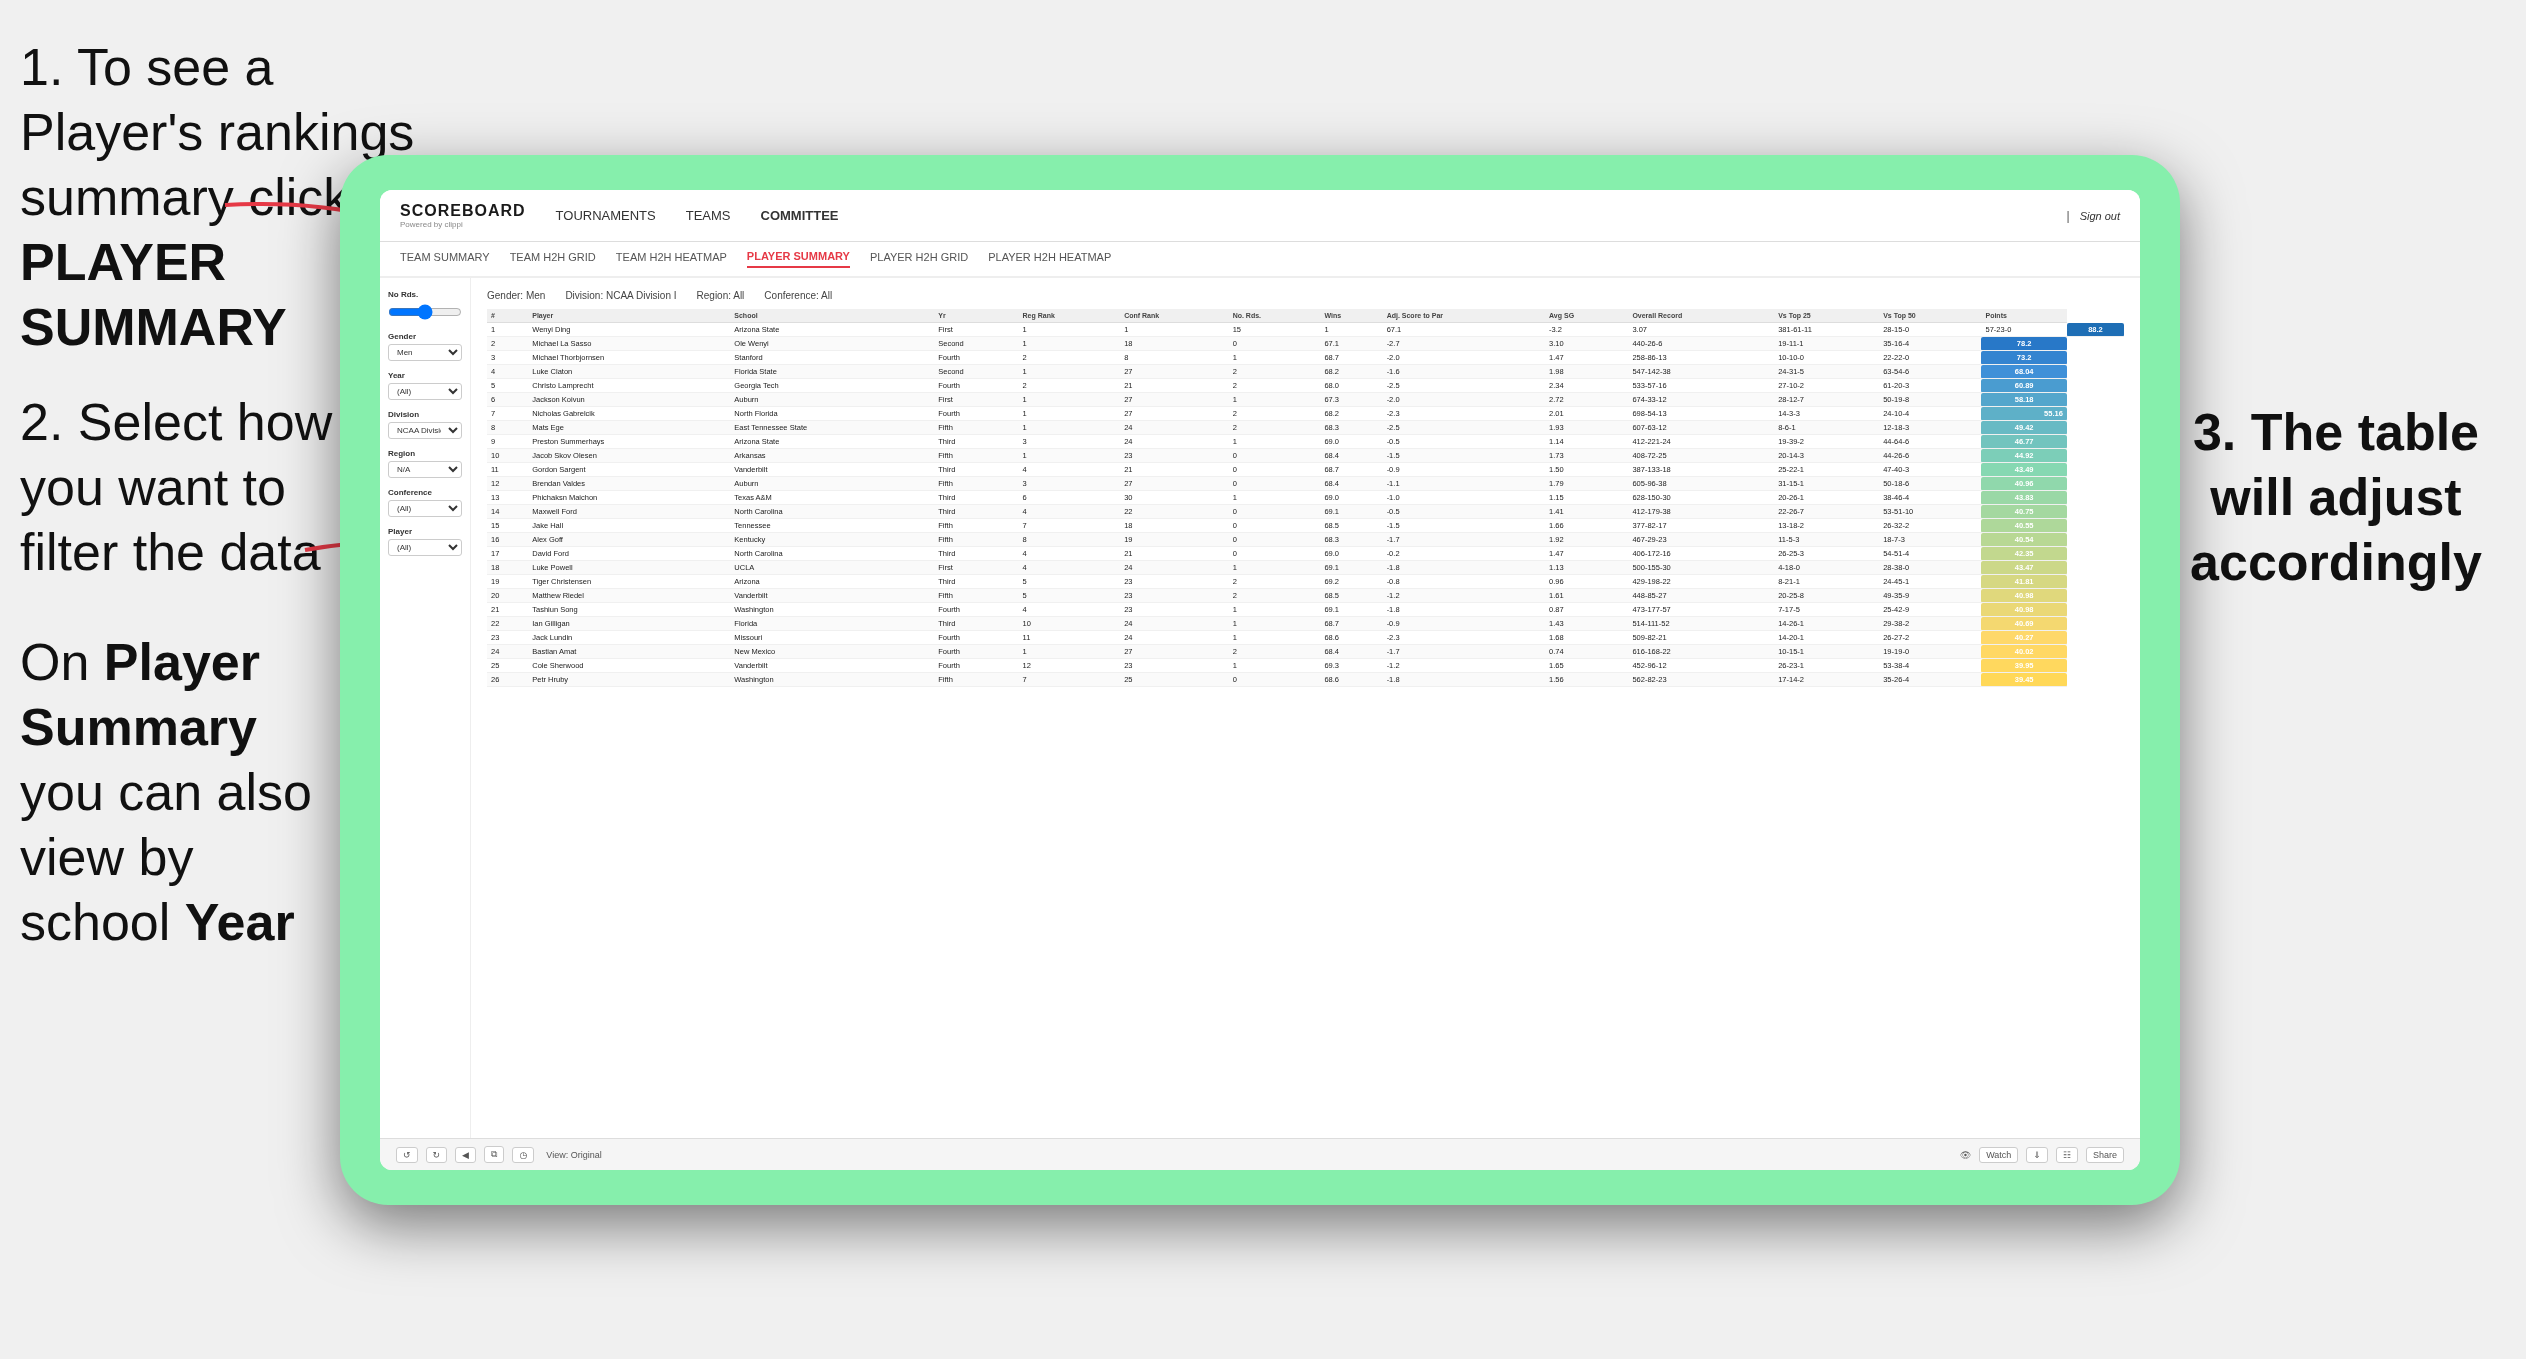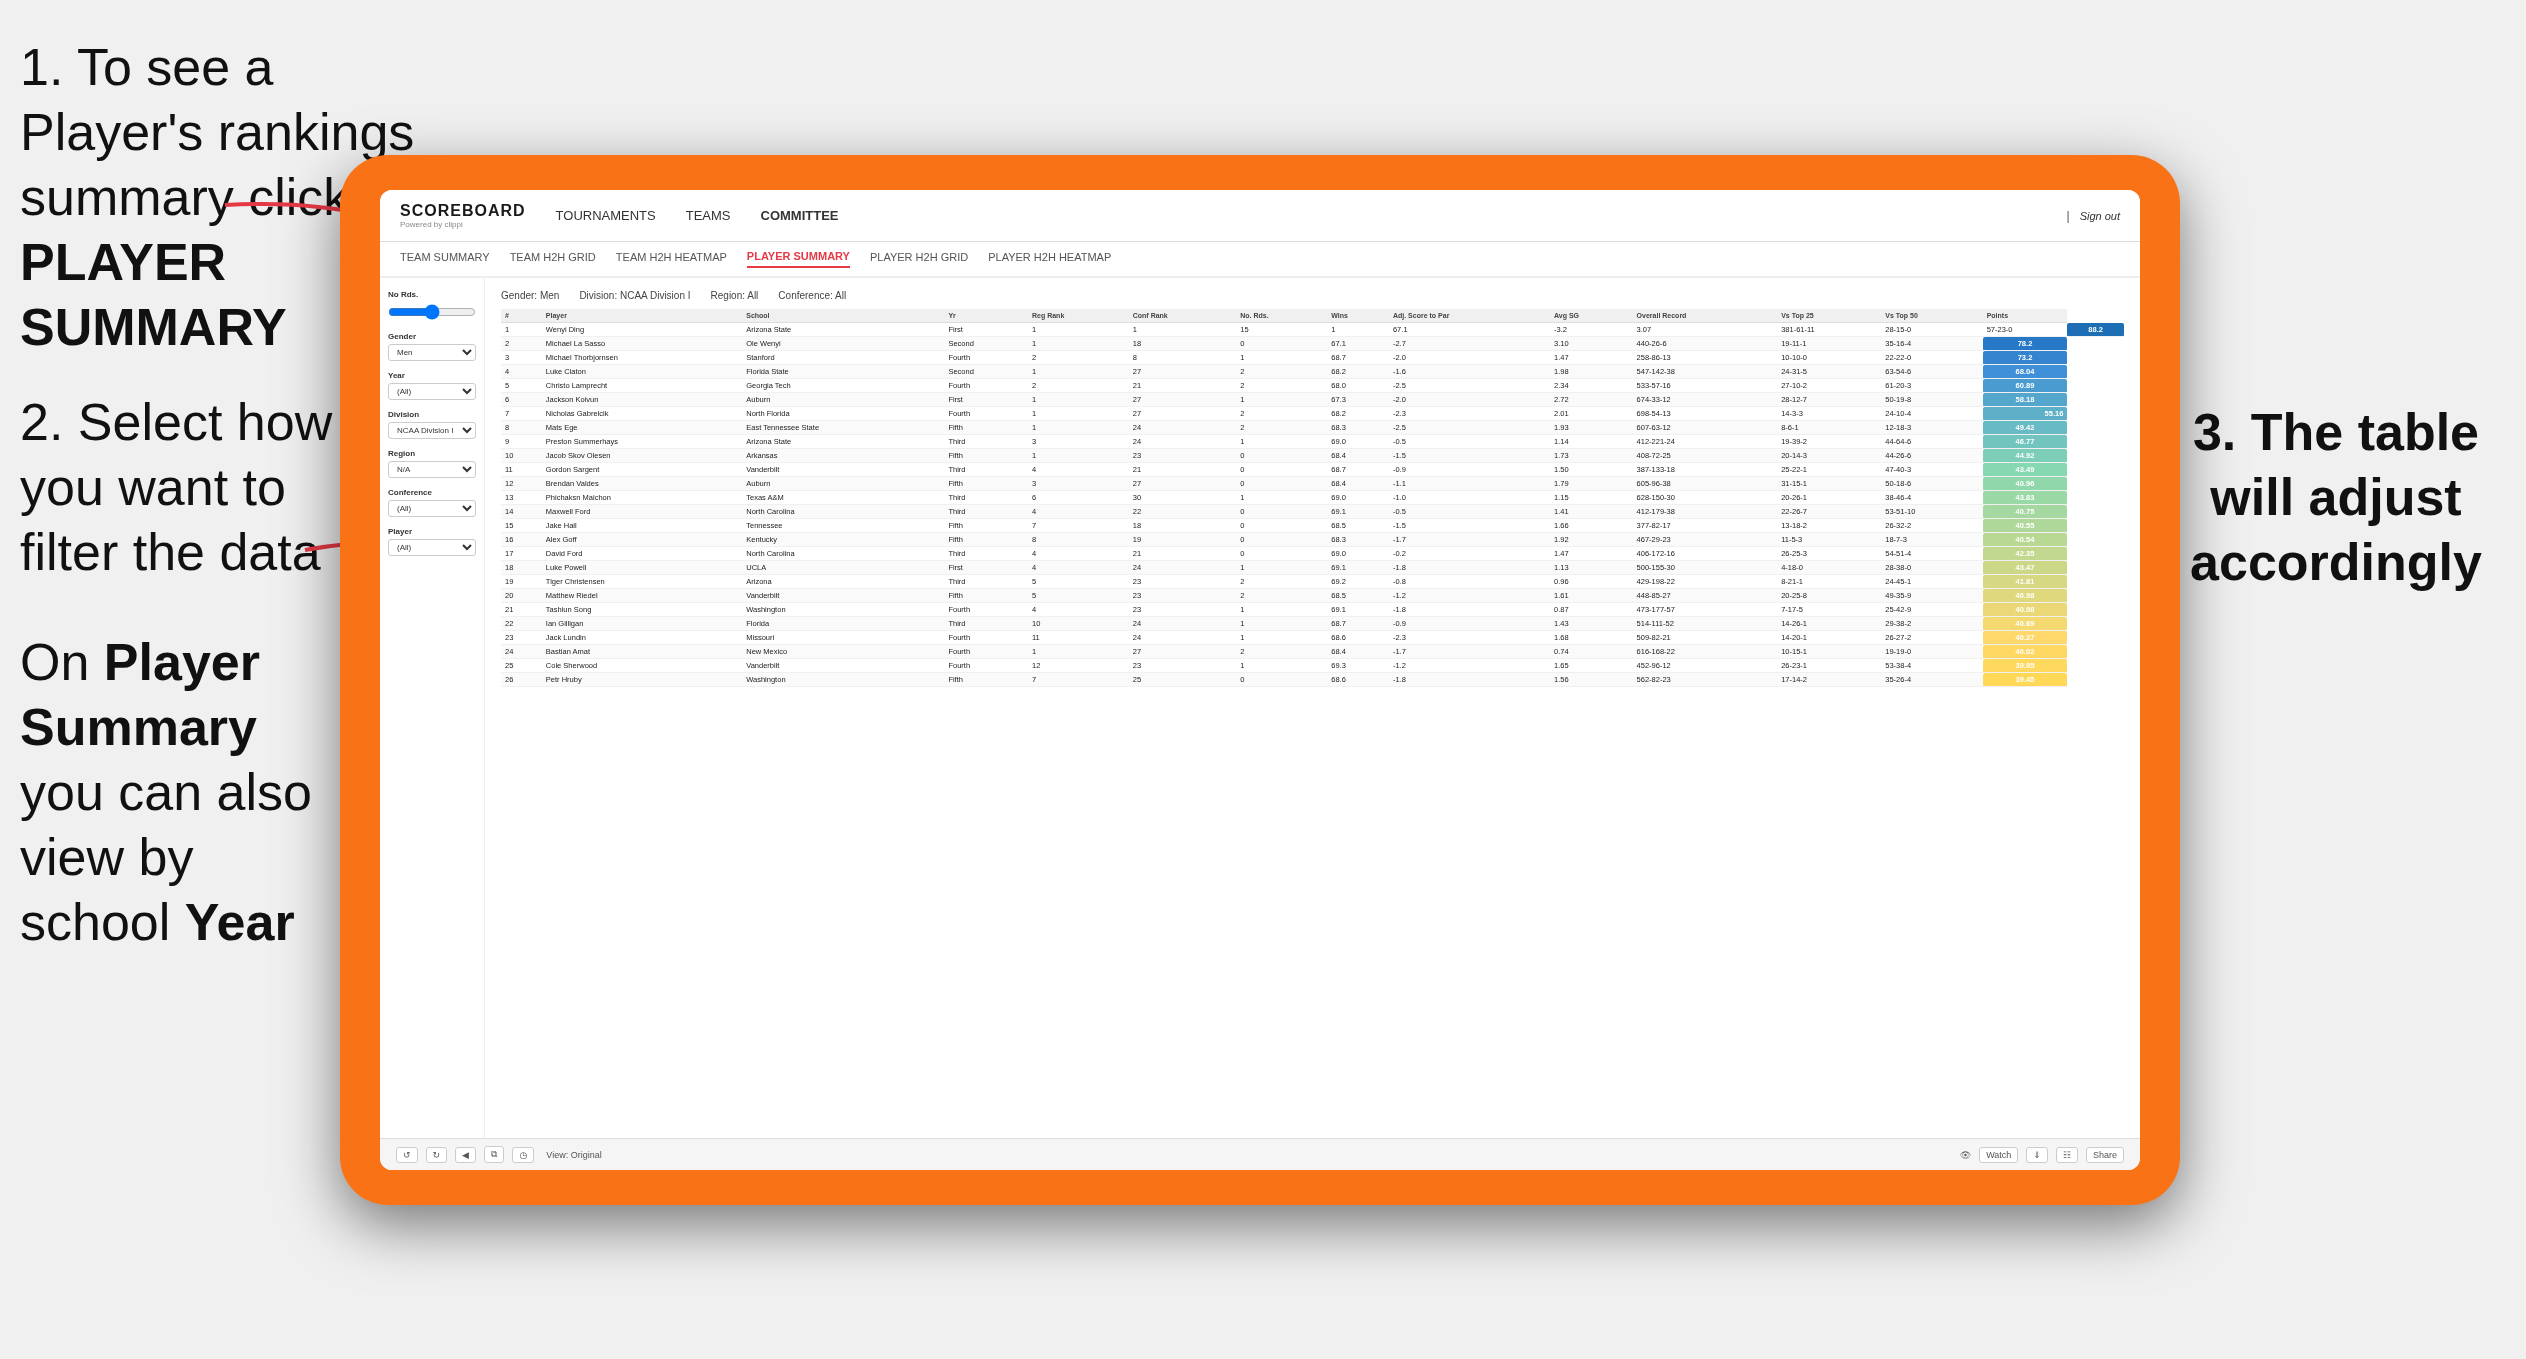--- a/index.html
+++ b/index.html
@@ -58,21 +58,21 @@
       font-weight: bold;
     }
 
     
     .tablet {
       position: absolute;
       top: 155px;
       left: 340px;
       width: 1840px;
       height: 1050px;
-      background: #f97316;
+      background: #86efac;
       border-radius: 48px;
       box-shadow: 0 20px 60px rgba(0,0,0,0.5);
       display: flex;
       align-items: center;
       justify-content: center;
     }
 
     .tablet-screen {
       width: 1760px;
       height: 980px;
@@ -162,21 +162,21 @@
     
     .main-content {
       flex: 1;
       overflow: hidden;
       display: flex;
       background: #f5f5f5;
     }
 
     
     .sidebar {
-      width: 105px;
+      width: 91px;
       background: #fff;
       border-right: 1px solid #eee;
       padding: 12px 8px;
       font-size: 9px;
       flex-shrink: 0;
       overflow-y: auto;
     }
     .sidebar-section {
       margin-bottom: 10px;
     }

